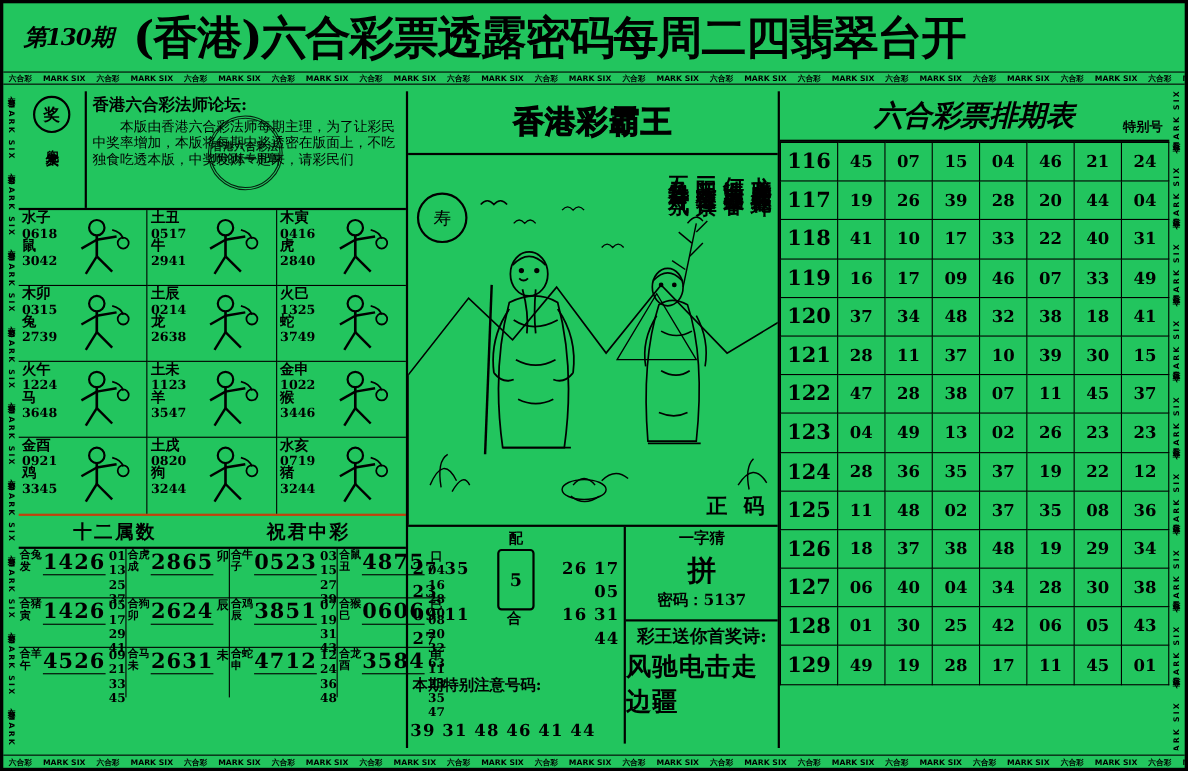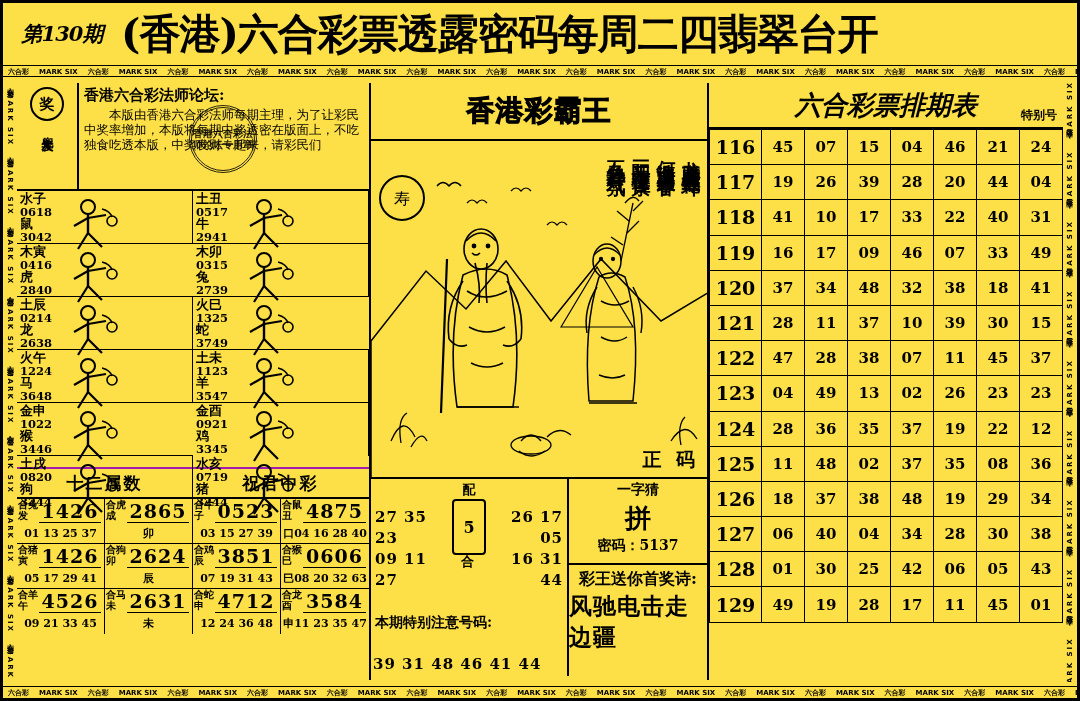--- a/index.html
+++ b/index.html
@@ -7,21 +7,21 @@
   body {
     width:1080px; height:701px;
     font-family:"DejaVu Sans", sans-serif;
     background:#ffffff;
     color:#000;
     overflow:hidden;
   }
   #page {
     position:relative;
     width:1080px; height:701px;
-    background:#fde047;
+    background:#22c55e;
     border:3px solid #000;
   }
 
   
   .banner {
     position:absolute; left:0; top:0; width:1074px; height:62px;
     display:flex; align-items:center;
   }
   .issue {
     width:118px; text-align:center;
@@ -122,23 +122,23 @@
     display:flex; align-items:center; justify-content:center;
     font-size:10px; font-weight:bold; text-align:center;
     opacity:.85;
     line-height:11px;
     font-family:"DejaVu Serif", serif;
   }
 
   
   .zodiac {
     height:278px;
-    border-bottom:2px solid #a21caf;
+    border-bottom:2px solid #c2410c;
     display:grid;
-    grid-template-columns:1fr 1fr;
+    grid-template-columns:1fr 1fr 1fr;
     grid-template-rows:repeat(4, 1fr);
   }
   .zcell {
     border-right:1px solid #000;
     border-bottom:1px solid #000;
     display:flex; position:relative;
     padding:2px 0 0 3px;
   }
   .zcell:nth-child(3n) { border-right:none; }
   .zcell:nth-child(n+10) { border-bottom:none; }
@@ -160,21 +160,21 @@
     font-family:"DejaVu Serif", serif;
     font-size:17px; font-weight:bold;
   }
   .twelve .t1 { width:175px; text-align:center; letter-spacing:2px;}
   .twelve .t2 { flex:1; text-align:center; letter-spacing:2px;}
 
   .betgrid { display:grid; grid-template-columns:repeat(4,1fr); }
   .bet {
     border-right:1px solid #000; border-bottom:1px solid #000;
     height:45px; position:relative;
-    display:flex; flex-direction:column;
+    display:flex; 
   }
   .bet:nth-child(4n) { border-right:none; }
   .bet:nth-child(n+9) { border-bottom:none; }
   .bet-top { display:flex; align-items:flex-start; height:28px; }
   .bet-lab {
     font-size:10px; font-weight:bold;
     font-family:"DejaVu Serif", serif;
     width:22px; line-height:11px; padding-left:1px;
   }
   .bet-num {

